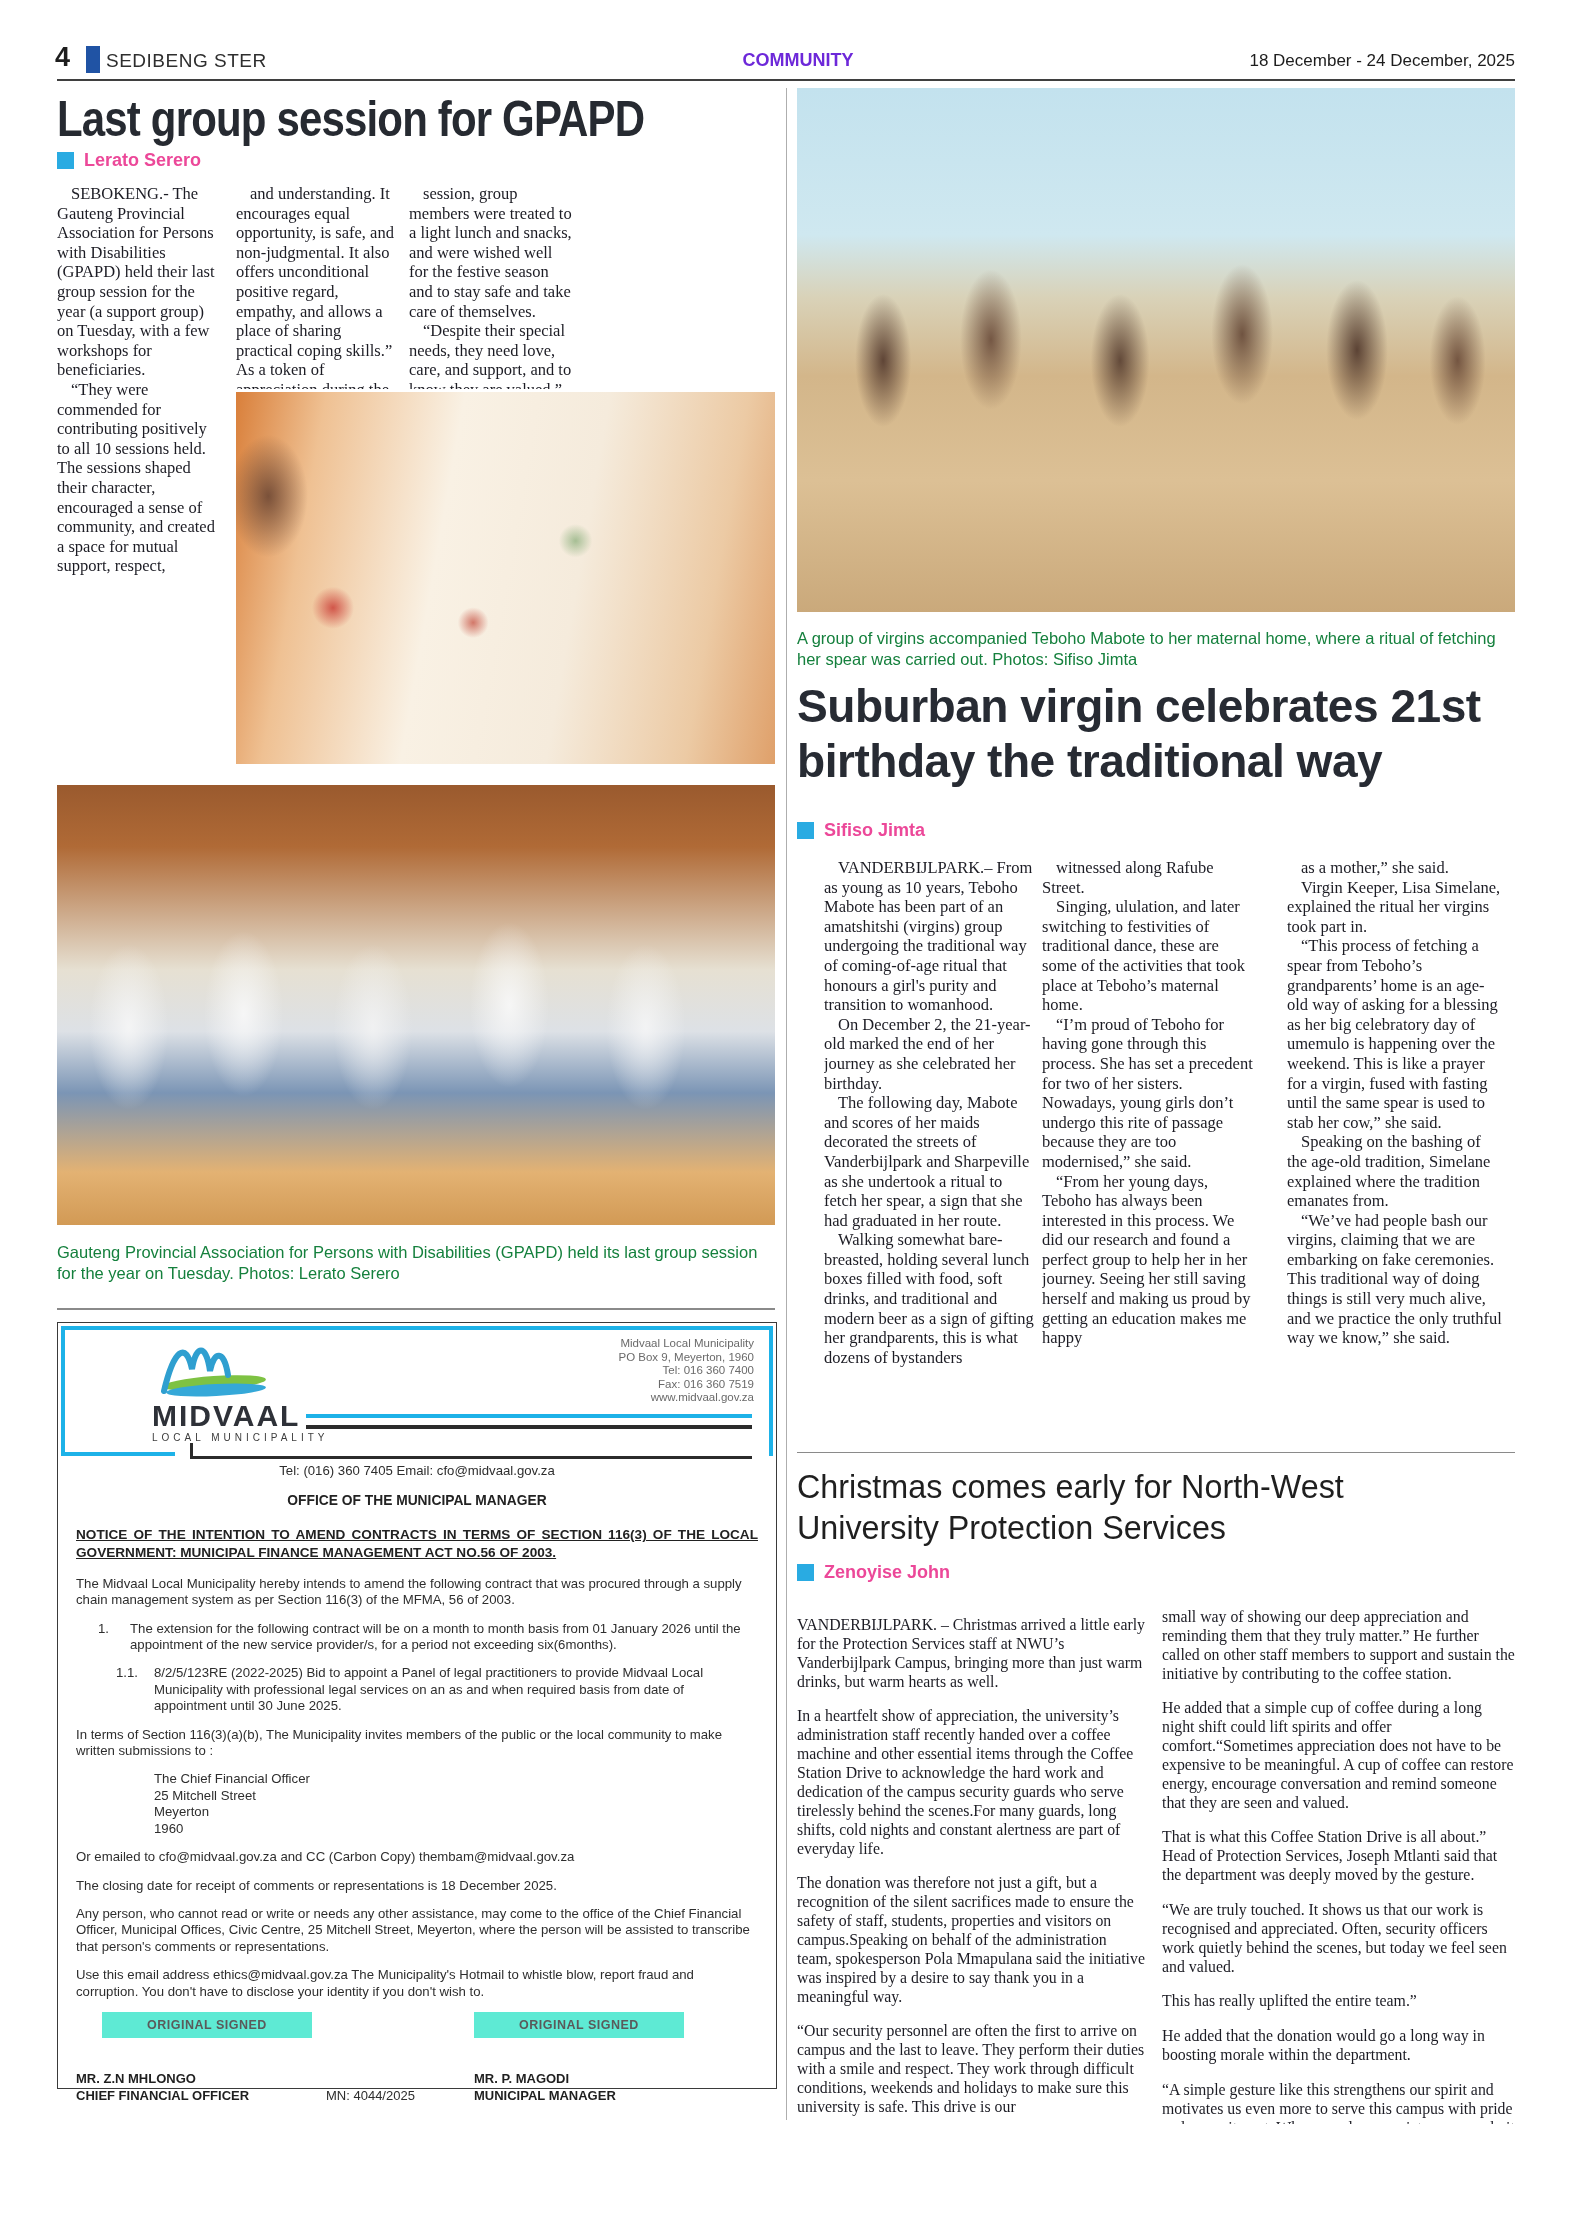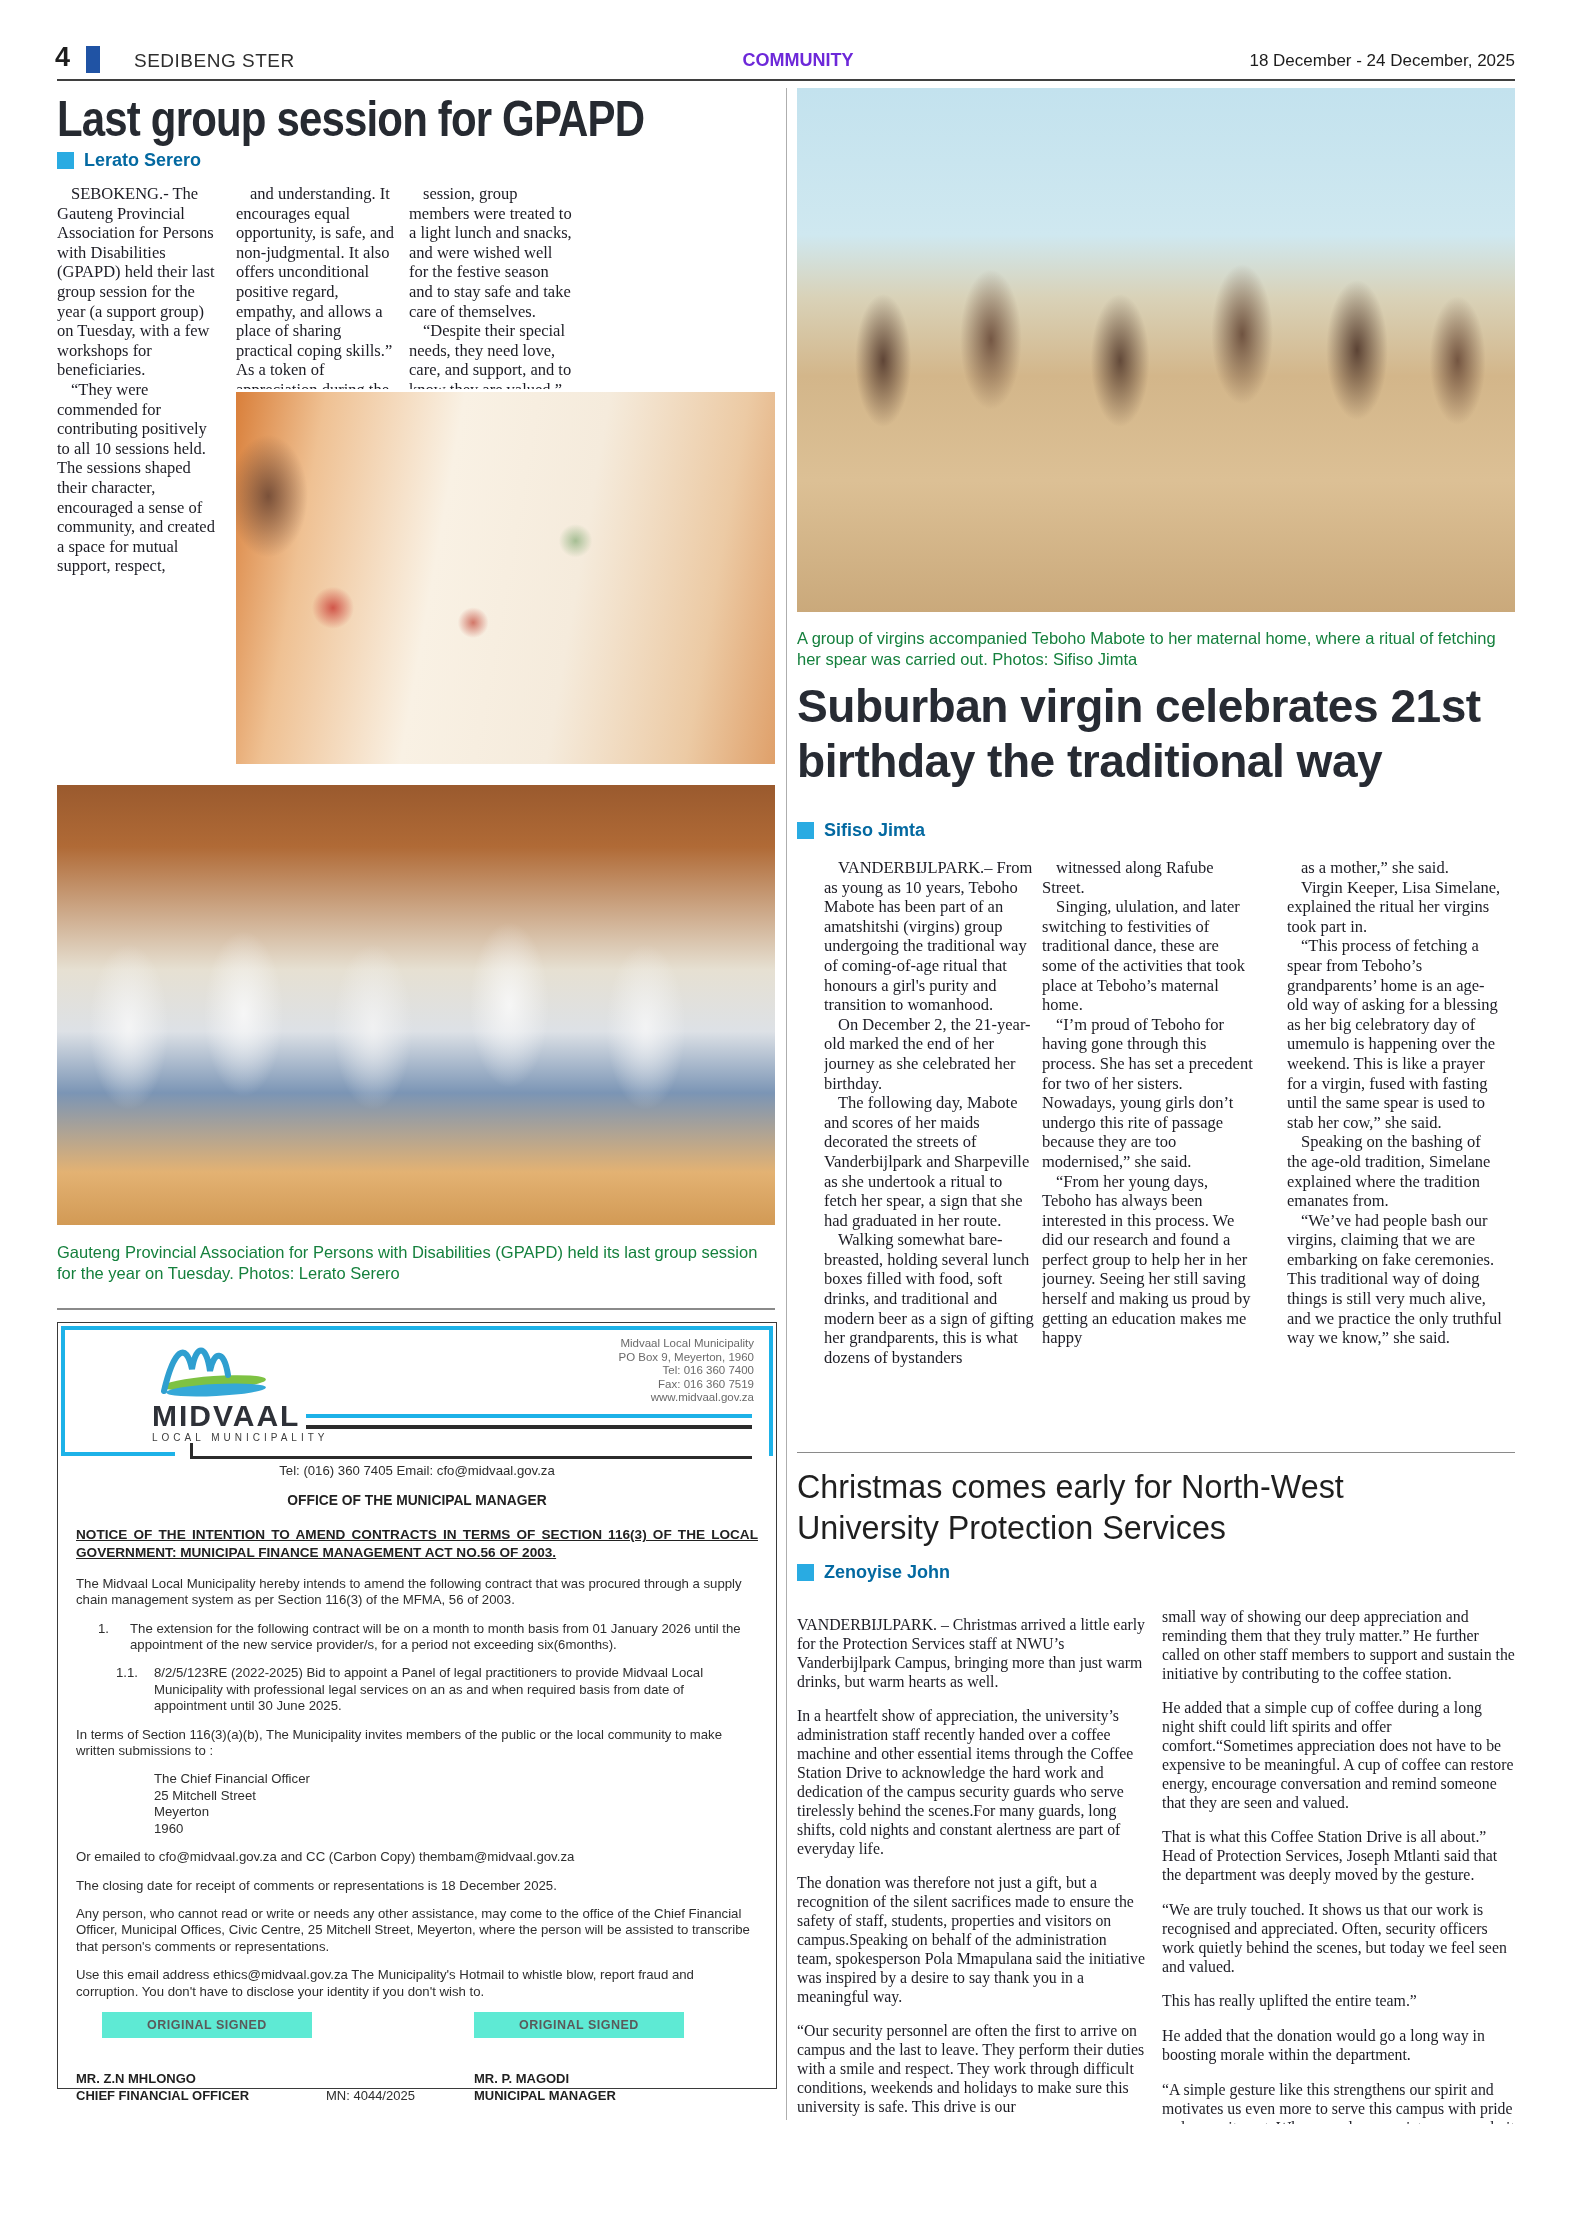--- a/index.html
+++ b/index.html
@@ -3,32 +3,32 @@
 <meta charset="utf-8">
 <style>
   html,body{margin:0;padding:0;background:#e8e8e8;}
   #page{position:relative;width:1572px;height:2224px;background:#ffffff;overflow:hidden;
         font-family:"Liberation Sans",sans-serif;color:#222;}
   .abs{position:absolute;}
 
   
   .page-num{left:55px;top:42px;font-size:27px;font-weight:bold;color:#1d1d1d;}
   .mast-block{left:86px;top:46px;width:14px;height:27px;background:#2053a4;}
-  .masthead{left:106px;top:50px;font-size:19px;color:#2e2e2e;letter-spacing:.5px;margin-left:28px;}
+  .masthead{left:106px;top:50px;font-size:19px;color:#2e2e2e;letter-spacing:.5px;}
   .section{left:12px;top:50px;width:1572px;text-align:center;font-size:18px;font-weight:bold;color:#6d28d9;}
   .issue-date{left:1015px;top:51px;width:500px;text-align:right;font-size:17px;color:#1d1d1d;}
   .header-rule{left:57px;top:79px;width:1458px;height:2px;background:#3f3f3f;}
   .vdivider{left:786px;top:88px;width:1px;height:2032px;background:#aeaeae;}
 
   
   .headline1{left:57px;top:90px;width:840px;font-size:50px;font-weight:bold;color:#262a31;
              letter-spacing:-1px;transform:scaleX(.84);transform-origin:left top;white-space:nowrap;}
   .byline{display:flex;align-items:center;gap:10px;}
   .byline .sq{width:17px;height:17px;background:#29abe2;flex:0 0 auto;}
-  .byline .nm{font-size:18px;font-weight:bold;color:#0369a1;text-align:right;}
+  .byline .nm{font-size:18px;font-weight:bold;color:#ec4899;text-align:right;}
   .serif{font-family:"Liberation Serif",serif;font-size:16.5px;line-height:19.6px;color:#1c1c24;}
   .serif p{margin:0;text-indent:14px;}
   .caption{font-size:16.5px;line-height:21px;color:#15803d;}
   .photo{background-size:cover;}
 
   
   .a1-byline{left:57px;top:150px;}
   .a1c1{left:57px;top:184px;width:166px;height:600px;overflow:hidden;}
   .a1c2{left:236px;top:184px;width:166px;height:205px;overflow:hidden;}
   .a1c3{left:409px;top:184px;width:166px;height:205px;overflow:hidden;}

